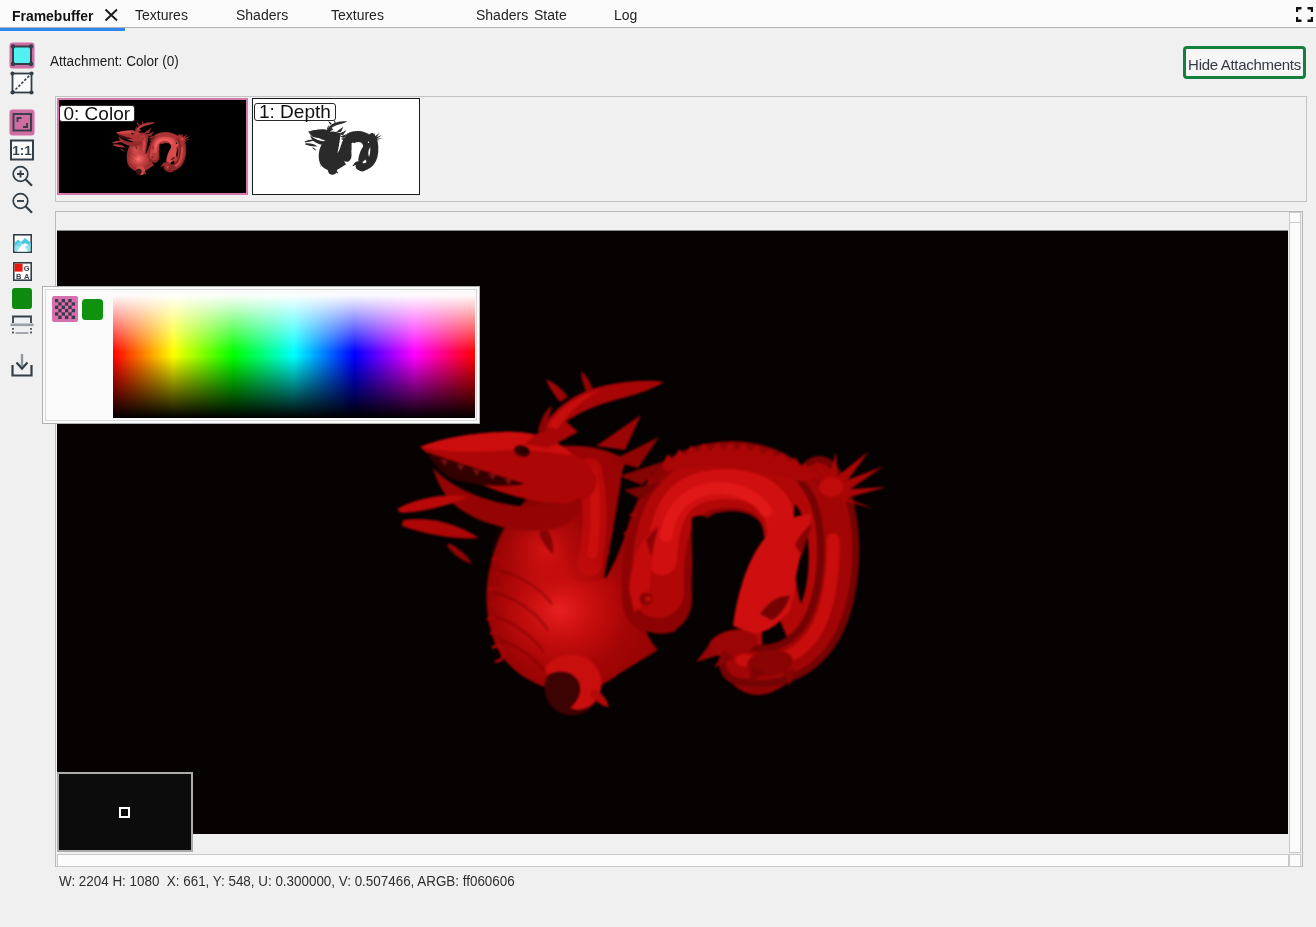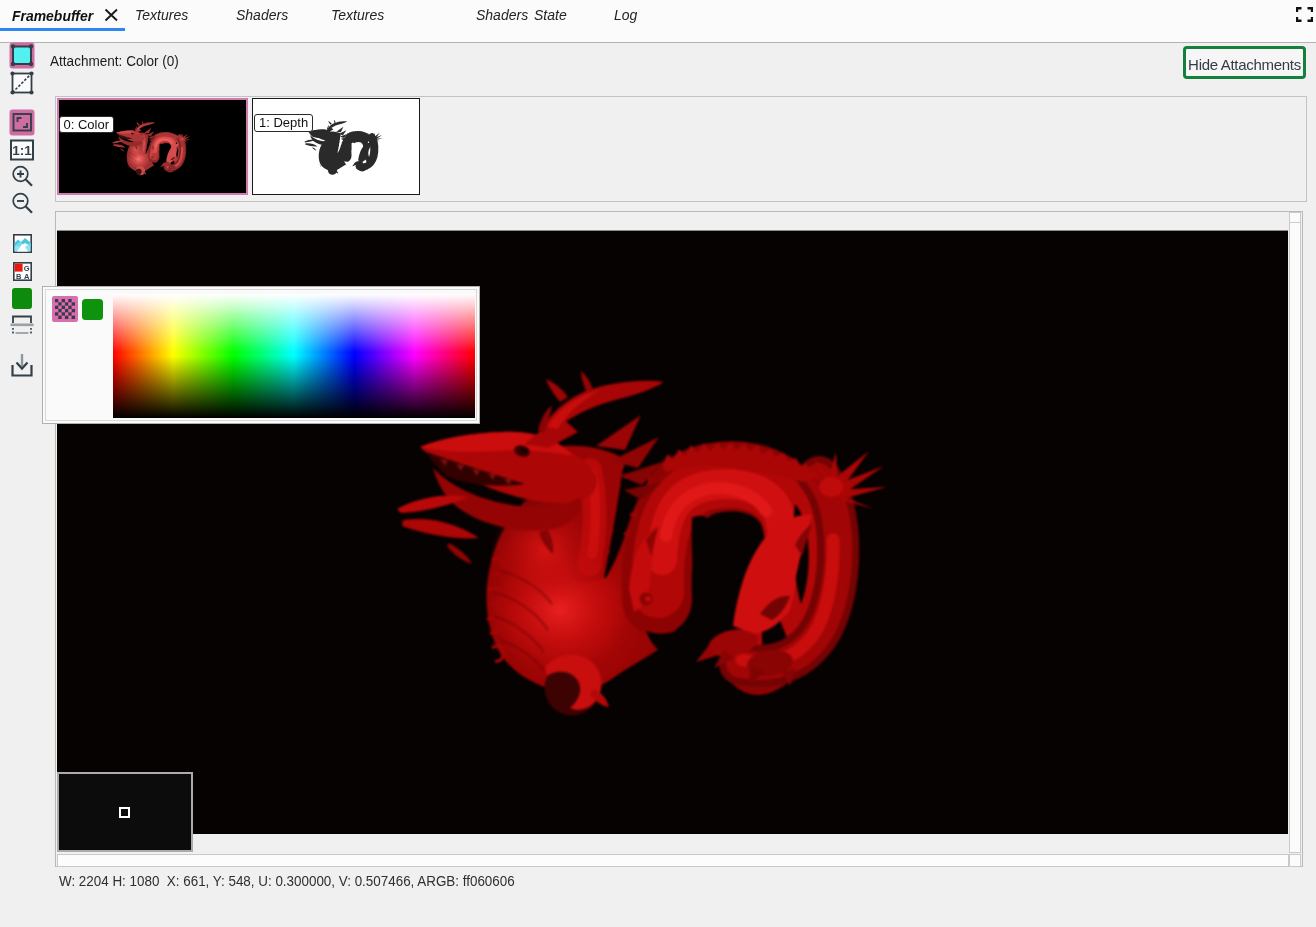--- a/index.html
+++ b/index.html
@@ -1,36 +1,36 @@
 <!DOCTYPE html>
 <html><head>
 <meta charset="utf-8">
 <style>
 * { margin:0; padding:0; box-sizing:border-box; }
 html,body { width:1316px; height:927px; background:#f0f0f0; font-family:"Liberation Sans",sans-serif; overflow:hidden; position:relative; }
 
 
-#tabbar { position:absolute; left:0; top:0; width:1316px; height:43px; background:#fbfbfb; border-bottom:1px solid #b3b3b3;font-style:italic; }
+#tabbar { position:absolute; left:0; top:0; width:1316px; height:28px; background:#fbfbfb; border-bottom:1px solid #b3b3b3; }
 #tabbar .tab { position:absolute; top:7px; font-size:14px; color:#232323; white-space:nowrap; }
 #tabbar .tab.active { font-weight:bold; color:#111; font-size:15px; top:6.5px; transform:scaleX(0.93); transform-origin:0 50%; }
 #bluebar { position:absolute; left:0; top:27.5px; width:124.5px; height:3px; background:#2e86ee; z-index:3; }
 #fsicon { position:absolute; left:1296px; top:7px; }
 
 
 .sic { position:absolute; left:9px; }
 
 
 #attlabel { position:absolute; left:50px; top:51.5px; font-size:15.5px; color:#1c1c1c; transform:scaleX(0.875); transform-origin:0 50%; }
 #hidebtn { position:absolute; left:1183px; top:46px; width:123px; height:33px; background:#f6f6f6; border:3px solid #15803d; border-radius:4px; font-size:15px; color:#343b44; text-align:center; line-height:31px; letter-spacing:-0.3px; }
 
 
 #thumbstrip { position:absolute; left:55px; top:95.5px; width:1252px; height:106.5px; border:1px solid #c3c3c3; }
 #thumb1 { position:absolute; left:56.5px; top:97.5px; width:191.5px; height:97.5px; background:#000; border:2px solid #d279ad; }
 #thumb2 { position:absolute; left:252px; top:98px; width:168px; height:97px; background:#fff; border:1px solid #1a1a1a; }
-.tlabel { position:absolute; background:#fff; border:1px solid #2a2a2a; border-radius:3px; font-size:13px; color:#111; padding:0px 4px; height:17.5px; line-height:16.5px; white-space:nowrap;margin-top:11px; }
+.tlabel { position:absolute; background:#fff; border:1px solid #2a2a2a; border-radius:3px; font-size:19px; color:#111; padding:0px 4px; height:17.5px; line-height:16.5px; white-space:nowrap; }
 #thumb1 svg, #thumb2 svg { position:absolute; }
 #thumb1 use { filter:saturate(.38) brightness(1.9); }
 #thumb2 use { filter:brightness(0); opacity:.83; }
 
 
 #viewport { position:absolute; left:55px; top:211px; width:1247.5px; height:656px; border:1px solid #b8b8b8; background:#f0f0f0; }
 #canvasline { position:absolute; left:57px; top:229.5px; width:1230.5px; height:1.5px; background:#8d8d8d; }
 #canvas { position:absolute; left:57px; top:231px; width:1230.5px; height:602.5px; background:#060202; }
 #canvas svg { position:absolute; left:0; top:0; filter:blur(1.1px); }
 #vscroll { position:absolute; left:1288.5px; top:212px; width:12px; height:641px; background:#fbfbfb; border:1px solid #c9c9c9; }

